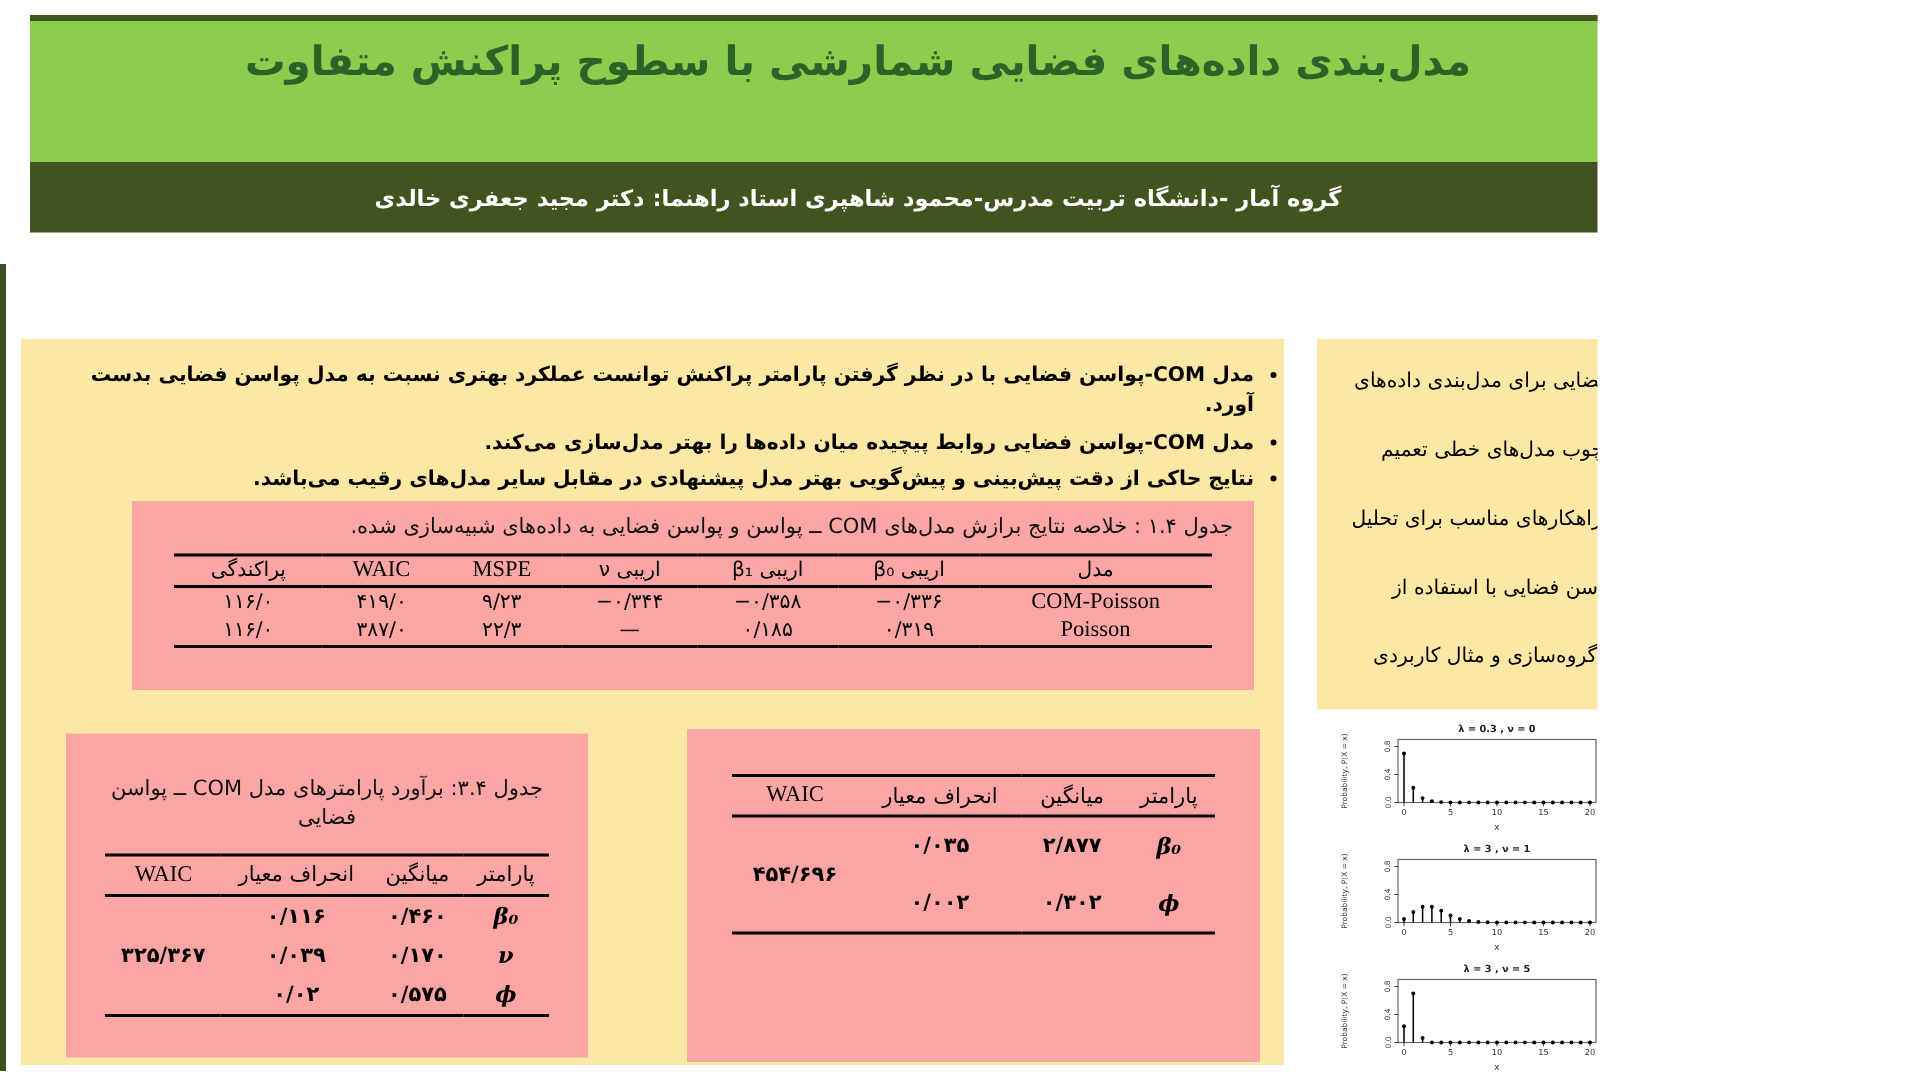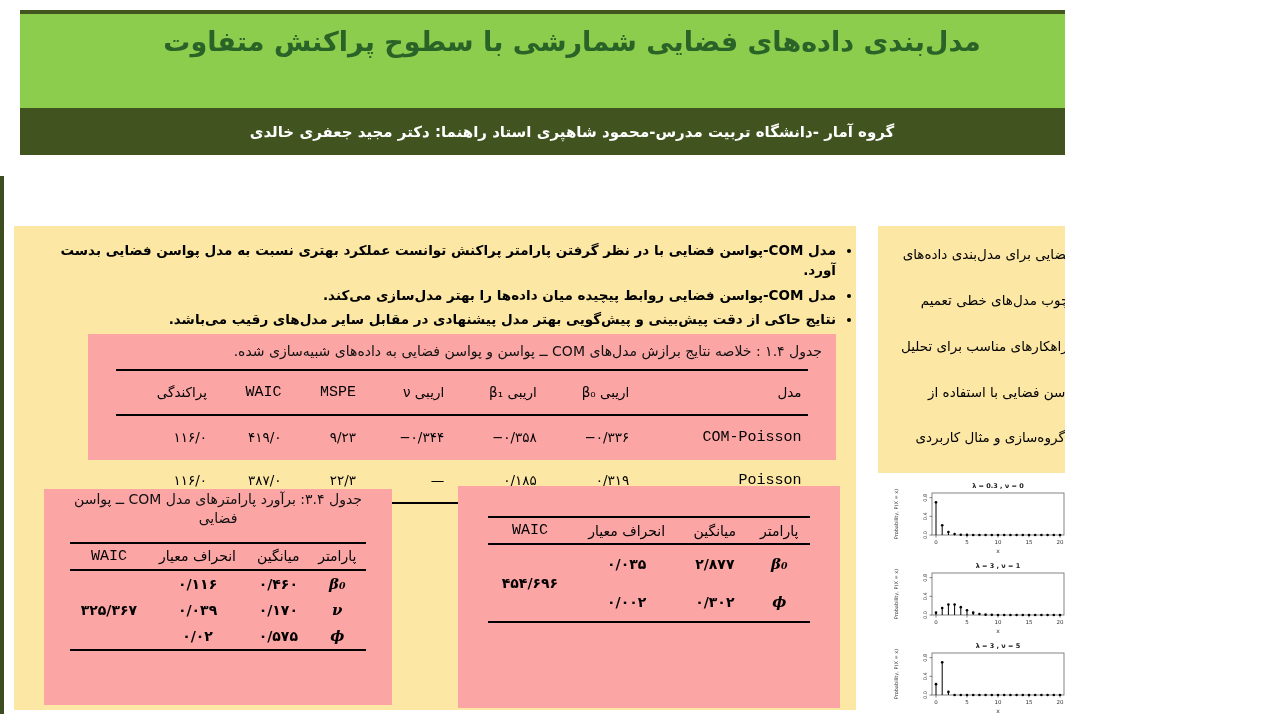--- a/index.html
+++ b/index.html
@@ -34,31 +34,31 @@
   .bullets{direction:rtl;margin:0;text-align:right;color:#000;}
   .bullets li{margin-bottom:4px;}
   .bullets-left{position:absolute;left:30px;top:240px;width:806px;
                 font-size:13.5px;font-weight:bold;line-height:1.5;padding:0 24px 0 0;}
   .bullets-right{position:absolute;left:892px;top:244px;width:348px;
                  font-size:13.5px;line-height:1.55;padding:0 22px 0 0;}
 
   
   .wbox{position:absolute;background:#fca5a5;box-sizing:border-box;}
   .box-a{left:88px;top:334px;width:748px;height:126px;padding:8px 14px 0;}
-  .box-b{left:44px;top:489px;width:348px;height:216px;padding:1px 10px 0;}
+  .box-b{left:44px;top:489px;width:348px;height:216px;padding:28px 10px 0;}
   .box-c{left:458px;top:486px;width:382px;height:222px;padding:16px 12px 0;}
   .tcaption{direction:rtl;text-align:right;font-size:14px;color:#111;line-height:1.35;}
   .tcaption.center{text-align:center;}
 
   table{border-collapse:collapse;direction:rtl;}
   .t14{width:96%;margin:8px auto 0;font-size:13.5px;}
   .t14 thead tr{border-top:2px solid #000;border-bottom:2px solid #000;}
   .t14{border-bottom:2px solid #000;}
-  .t14 th,.t14 td{padding:13px 6px;text-align:right;font-weight:normal;white-space:nowrap;}
-  .latin{font-family:Liberation Mono, monospace;font-size:15px;}
+  .t14 th,.t14 td{padding:1px 6px;text-align:center;font-weight:normal;white-space:nowrap;}
+  .latin{font-family:Liberation Serif, serif;font-size:15px;}
   .num{direction:ltr;unicode-bidi:isolate;}
 
   .t34{width:90%;margin:14px auto 0;font-size:14px;}
   .t34 thead tr{border-top:2px solid #000;border-bottom:2px solid #000;}
   .t34{border-bottom:2px solid #000;}
   .t34 th,.t34 td{padding:4px 6px;text-align:center;font-weight:normal;white-space:nowrap;}
   .t34 td{font-weight:bold;}
   .t34.tall td{padding:10px 6px;}
   .sym{font-family:"DejaVu Serif",serif;font-style:italic;font-weight:normal;font-size:15px;}
 

